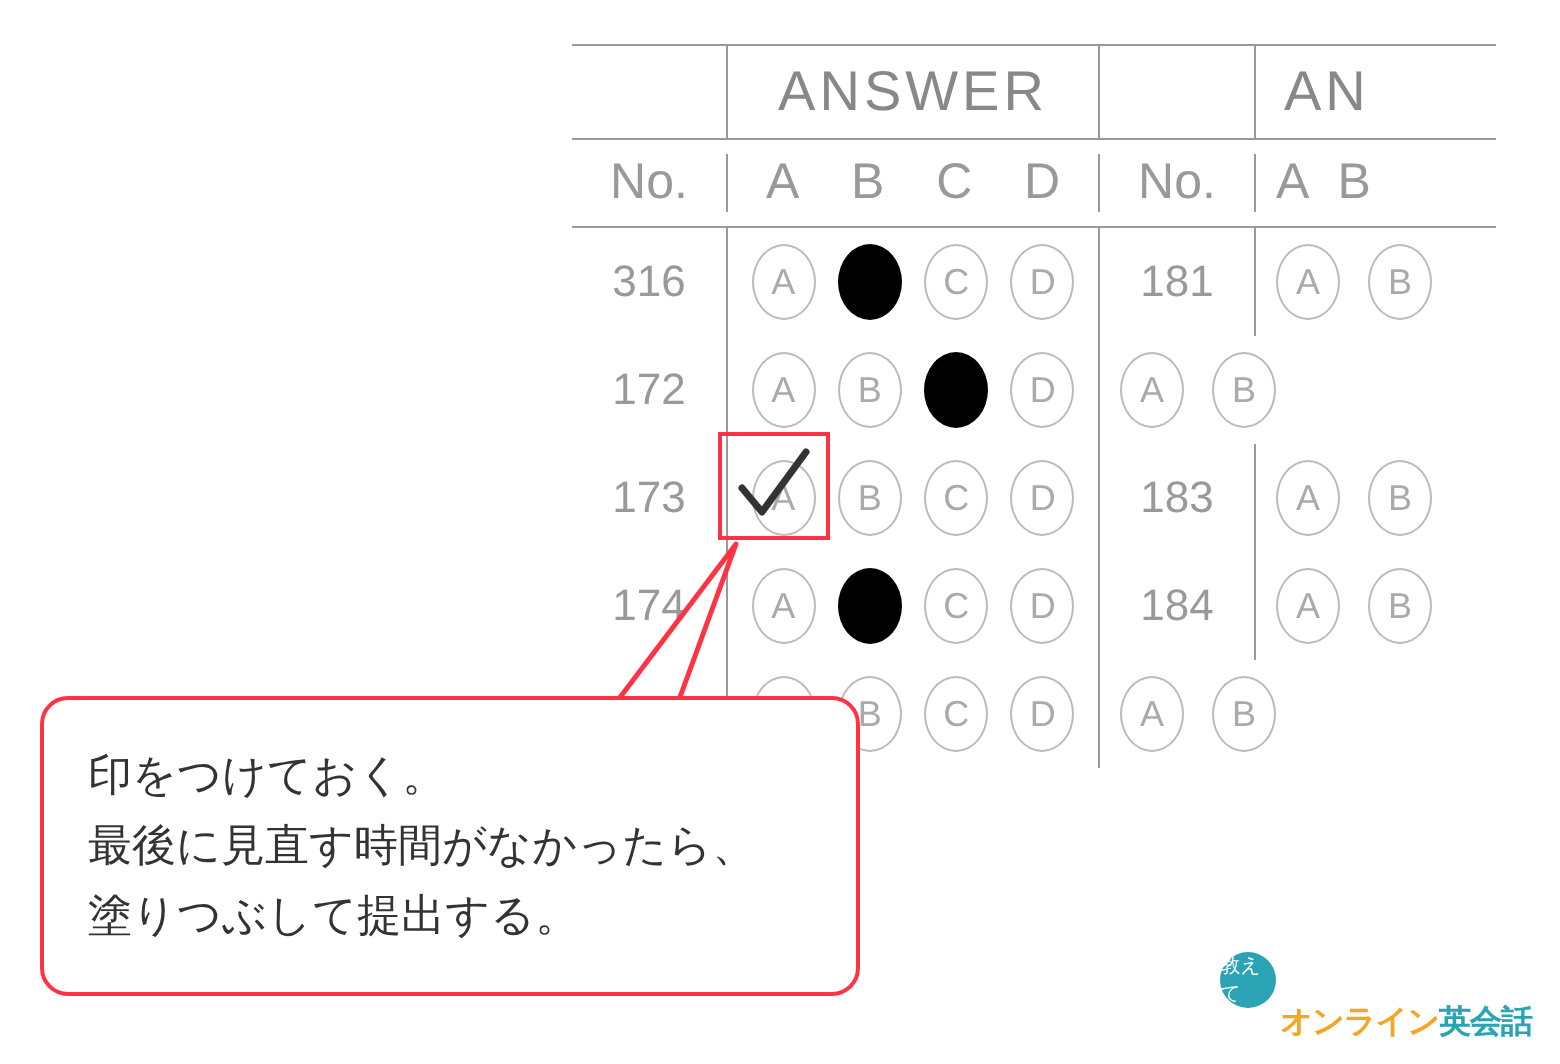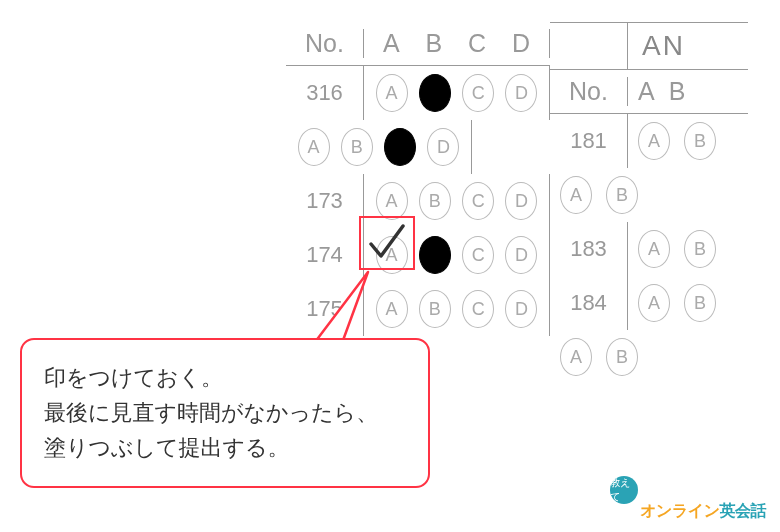--- a/index.html
+++ b/index.html
@@ -111,21 +111,21 @@
   position: absolute;
   left: 367px;
   top: 220px;
   width: 40px;
   height: 46px;
   pointer-events: none;
 }
 .callout {
   position: absolute;
   left: 20px;
-  top: 338px;
+  top: 348px;
   width: 410px;
   background: #fff;
   border: 2.5px solid #ff3344;
   border-radius: 14px;
   padding: 20px 22px;
   font-size: 22px;
   line-height: 1.6;
   color: #333;
 }
 .logo {
@@ -155,40 +155,45 @@
   margin-top: 43px;
 }
 .logo-text .accent { color: #f5a623; }
 </style>
 </head>
 <body>
 
 <div class="sheet">
 
   <div class="block">
+    <div style="display:flex;">
+      <div class="header" style="width:78px;border-right:1.5px solid #999;"></div>
+      <div class="header" style="width:186px;border-right:1.5px solid #999;">ANSWER</div>
+    </div>
     <div class="subheader">
       <div class="no-col">No.</div>
       <div class="ans-col">
         <span>A</span>
         <span>B</span>
         <span>C</span>
         <span>D</span>
       </div>
     </div>
     <div id="block1-rows">
         <div class="row">
           <div class="no-cell">316</div>
           <div class="ans-cell">
             <div class="bubble">A</div>
             <div class="bubble filled">B</div>
             <div class="bubble">C</div>
             <div class="bubble">D</div>
           </div>
         </div>
         <div class="row">
+          <div class="no-cell">172</div>
           <div class="ans-cell">
             <div class="bubble">A</div>
             <div class="bubble">B</div>
             <div class="bubble filled">C</div>
             <div class="bubble">D</div>
           </div>
         </div>
         <div class="row">
           <div class="no-cell">173</div>
           <div class="ans-cell">

